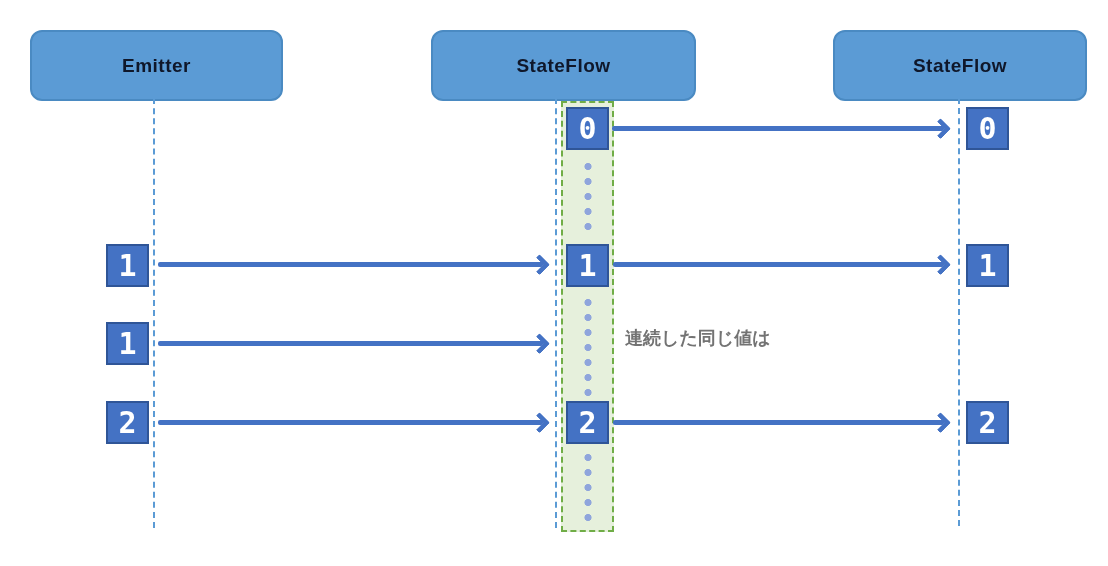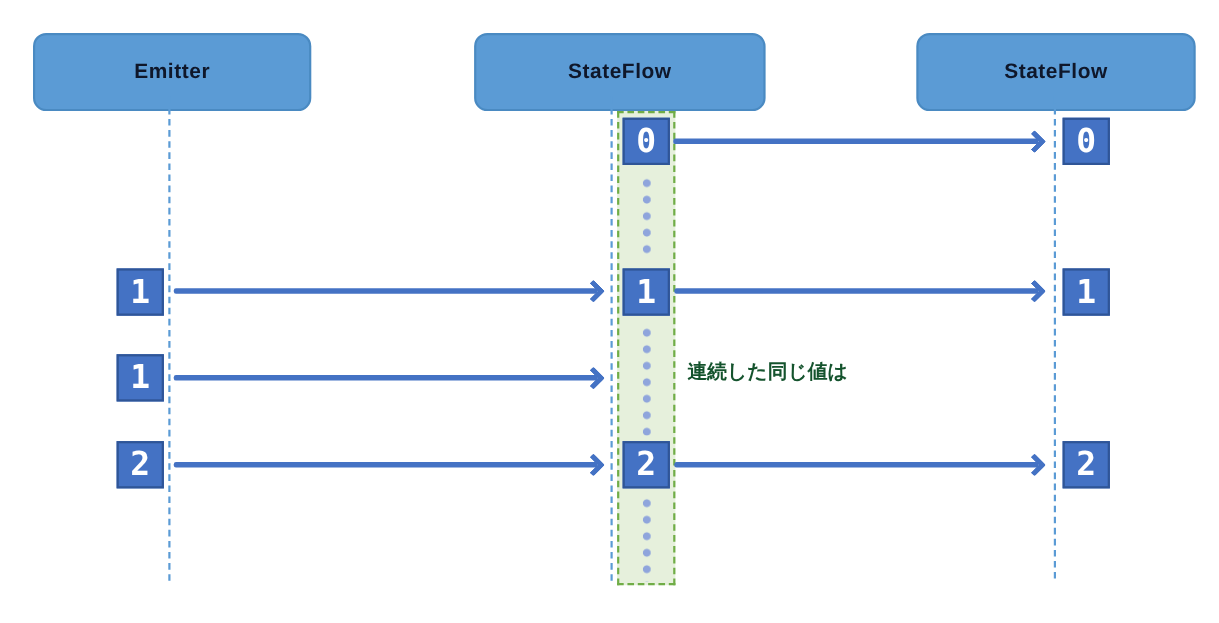--- a/index.html
+++ b/index.html
@@ -36,21 +36,21 @@
   }
   .arrow::after {
     content:""; position:absolute; right:-4px; top:50%;
     width:15px; height:15px; box-sizing:border-box;
     border-top:5px solid #4472C4; border-right:5px solid #4472C4;
     border-radius:2px;
     transform: translateY(-52%) rotate(45deg);
   }
   .note {
     position:absolute; left:625px; top:326px;
-    font-size:18px; font-weight:bold; color:#14532d; line-height:25px;
+    font-size:18px; font-weight:bold; color:#737373; line-height:25px;
     white-space:nowrap;
   }
   
   .actor-emitter    { left:30px;  width:253px; }
   .actor-stateflow  { left:431px; width:265px; }
   .actor-subscriber { left:833px; width:254px; }
   .ll-emitter    { left:153px; top:88px; height:440px; }
   .ll-stateflow  { left:555px; top:88px; height:440px; }
   .ll-subscriber { left:958px; top:88px; height:438px; }
   .dots-1 { top:156px; height:76px; }

